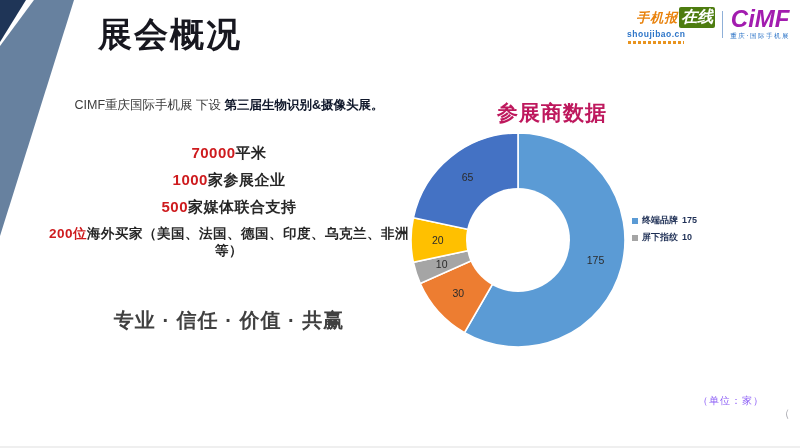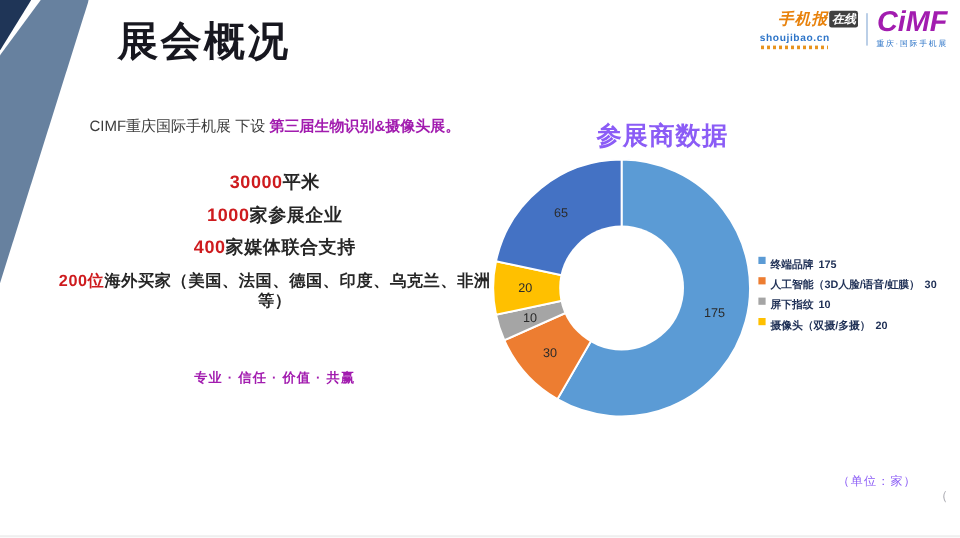--- a/index.html
+++ b/index.html
@@ -14,45 +14,45 @@
     background:#1F3557;clip-path:polygon(0 0,100% 0,0 100%);}
   .deco-slate{position:absolute;top:0;left:0;width:74px;height:236px;
     background:#67819F;clip-path:polygon(45.9% 0,100% 0,0 100%,0 19.5%);}
   .page-title{position:absolute;left:98px;top:12px;
     font-size:34px;font-weight:800;color:#17171F;letter-spacing:2px;}
   
   .logo-bar{position:absolute;top:7px;right:10px;display:flex;align-items:flex-start;gap:7px;}
   .sb-logo{text-align:center;}
   .sb-top{display:flex;align-items:center;justify-content:center;gap:1px;}
   .sb-script{font-size:13px;font-weight:800;font-style:italic;color:#E8820C;letter-spacing:1px;margin-left:39px;}
-  .sb-badge{font-size:10px;font-weight:800;color:#fff;background:#404040;
+  .sb-badge{font-size:16px;font-weight:800;color:#fff;background:#4d7c0f;
     border-radius:2px;padding:0 2px;font-style:italic;}
   .sb-domain{font-size:8.5px;font-weight:700;color:#2E75C8;margin-top:1px;letter-spacing:.5px;}
   .sb-tagline{height:3px;width:56px;margin:2px auto 0;
     background:repeating-linear-gradient(90deg,#E8941F 0 3px,rgba(0,0,0,0) 3px 5px);}
   .logo-divider{width:1px;height:27px;background:#8FB0D8;margin-top:4px;}
   .cimf-logo{text-align:center;}
   .cimf-word{font-size:24px;line-height:24px;font-weight:900;font-style:italic;
     color:#a21caf;letter-spacing:0;}
   .cimf-sub{font-size:6.5px;color:#2E75C8;letter-spacing:1.5px;margin-top:1px;}
   
   .left-col{position:absolute;left:36px;top:97px;width:386px;text-align:center;}
   .intro-line{font-size:12.5px;color:#3C3C3C;margin-bottom:30px;}
-  .intro-line .bold-part{font-weight:700;color:#a21caf;}
+  .intro-line .bold-part{font-weight:700;color:#0f172a;}
   .stat-row{font-size:15px;font-weight:700;line-height:17px;margin-bottom:10px;letter-spacing:.5px;}
   .stat-row.small{font-size:13.5px;}
   .stat-value{color:#CE1B1E;}
   .stat-label{color:#262626;}
-  .slogan{margin-top:48px;font-size:11px;font-weight:700;color:#a21caf;letter-spacing:1px;}
+  .slogan{margin-top:48px;font-size:20px;font-weight:700;color:#404040;letter-spacing:1px;}
   
   .chart-title{position:absolute;left:432px;top:99px;width:240px;text-align:center;
-    font-size:21px;font-weight:800;color:#8b5cf6;letter-spacing:1px;}
+    font-size:21px;font-weight:800;color:#be185d;letter-spacing:1px;}
   .donut-svg{position:absolute;left:395px;top:120px;}
   .legend{position:absolute;left:632px;top:214px;}
-  .legend-row{display:flex;align-items:flex-start;margin-bottom:4px;}
+  .legend-row{display:flex;align-items:center;margin-bottom:4px;}
   .legend-marker{width:6px;height:6px;margin-right:4px;flex:0 0 auto;}
   .legend-text{font-size:9px;font-weight:700;color:#1E2F55;white-space:nowrap;}
   .legend-text .lv{margin-left:4px;}
   .unit-note{position:absolute;right:36px;top:394px;font-size:10px;color:#8b5cf6;letter-spacing:1px;}
   .corner-mark{position:absolute;left:779px;top:406px;font-size:11px;color:#A9A9B0;}
   .bottom-edge{position:absolute;left:0;right:0;bottom:0;height:2px;background:#EFEFEF;}
 </style>
 </head>
 <body>
 
@@ -75,27 +75,27 @@
     <div class="cimf-word">CiMF</div>
     <div class="cimf-sub">重庆·国际手机展</div>
   </div>
 </div>
 
 <div class="left-col">
   <div class="intro-line">
     <span>CIMF重庆国际手机展 下设 </span><span class="bold-part">第三届生物识别&amp;摄像头展。</span>
   </div>
   <div class="stat-row">
-    <span class="stat-value">30000</span><span class="stat-label">平米</span>
+    <span class="stat-value">70000</span><span class="stat-label">平米</span>
   </div>
   <div class="stat-row">
     <span class="stat-value">1000</span><span class="stat-label">家参展企业</span>
   </div>
   <div class="stat-row">
-    <span class="stat-value">400</span><span class="stat-label">家媒体联合支持</span>
+    <span class="stat-value">500</span><span class="stat-label">家媒体联合支持</span>
   </div>
   <div class="stat-row small">
     <span class="stat-value">200位</span><span class="stat-label">海外买家（美国、法国、德国、印度、乌克兰、非洲等）</span>
   </div>
   <div class="slogan">专业 · 信任 · 价值 · 共赢</div>
 </div>
 
 <div class="chart-title">参展商数据</div>
 <svg class="donut-svg" id="donut" width="250" height="245" viewBox="0 0 250 245">
     <path d="M 123 120 L 123 13 A 107 107 0 1 1 69.49999999999999 212.66471820493493 Z" fill="#5B9BD5" stroke="#ffffff" stroke-width="1.6"></path>
@@ -110,28 +110,20 @@
     <text x="72.49703861825051" y="61.134036593078115" text-anchor="middle" font-size="10.5" fill="#2B2B2B">65</text>
     <circle cx="123" cy="120" r="52" fill="#ffffff"></circle>
   </svg>
 
 <div class="legend">
   <div class="legend-row">
     <span class="legend-marker" style="background: rgb(91, 155, 213);"></span>
     <span class="legend-text"><span>终端品牌</span><span class="lv">175</span></span>
   </div>
   <div class="legend-row">
-    <span class="legend-marker" style="background: rgb(237, 125, 49);"></span>
-    <span class="legend-text"><span>人工智能（3D人脸/语音/虹膜）</span><span class="lv">30</span></span>
-  </div>
-  <div class="legend-row">
     <span class="legend-marker" style="background: rgb(165, 165, 165);"></span>
     <span class="legend-text"><span>屏下指纹</span><span class="lv">10</span></span>
-  </div>
-  <div class="legend-row">
-    <span class="legend-marker" style="background: rgb(255, 192, 0);"></span>
-    <span class="legend-text"><span>摄像头（双摄/多摄）</span><span class="lv">20</span></span>
   </div>
 </div>
 
 <div class="unit-note">（单位：家）</div>
 <div class="corner-mark">（</div>
 <div class="bottom-edge"></div>
 
 </body></html>

